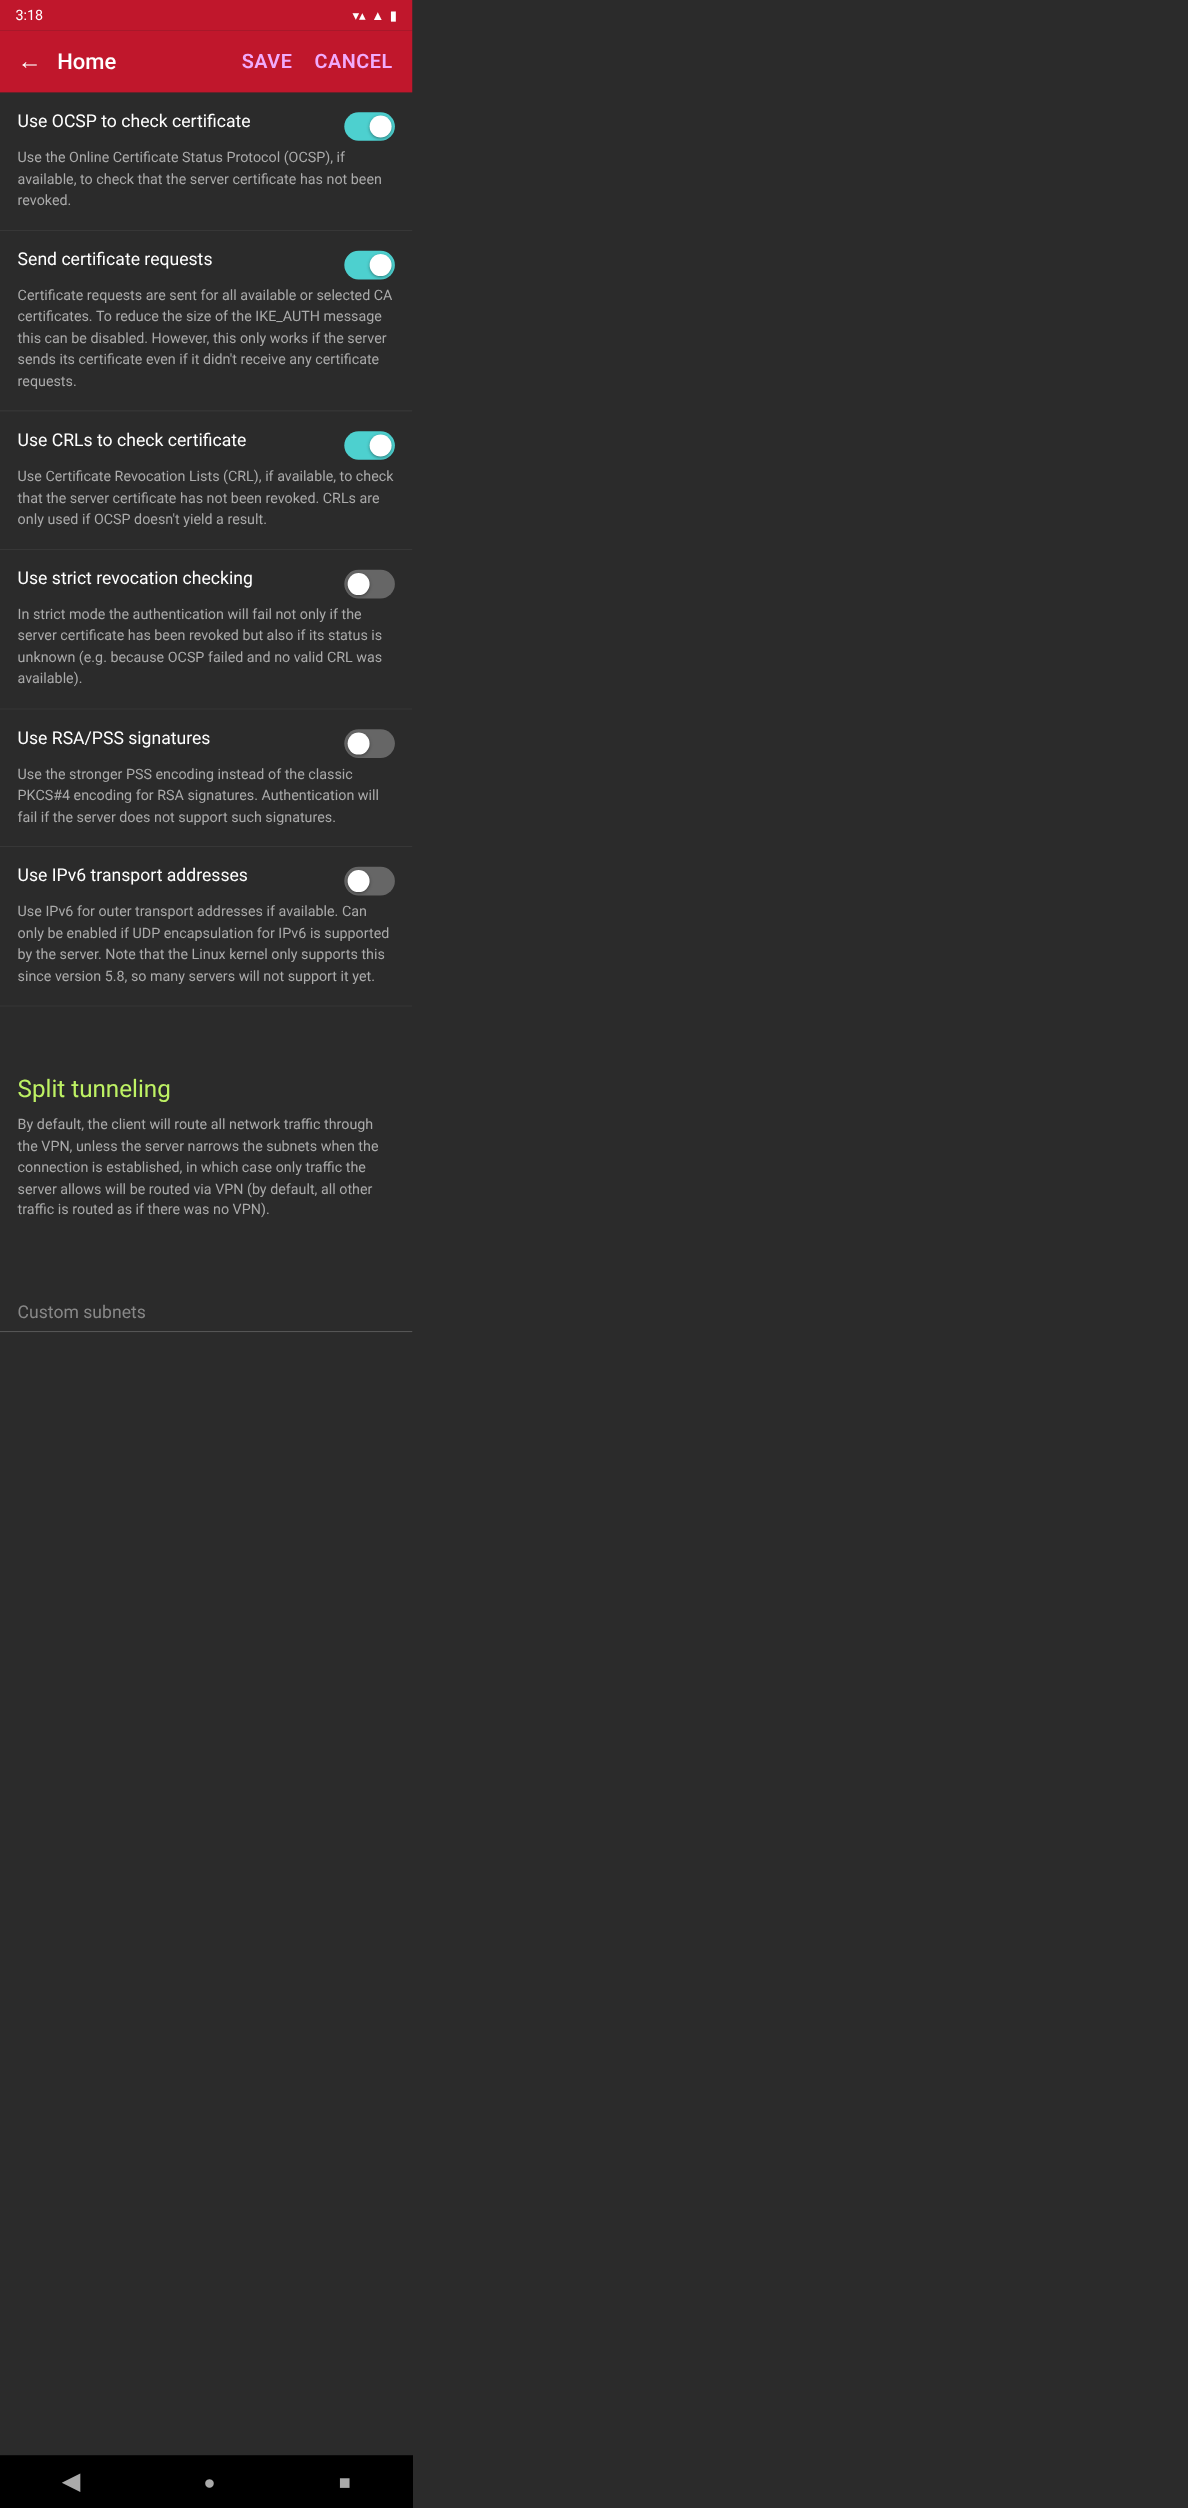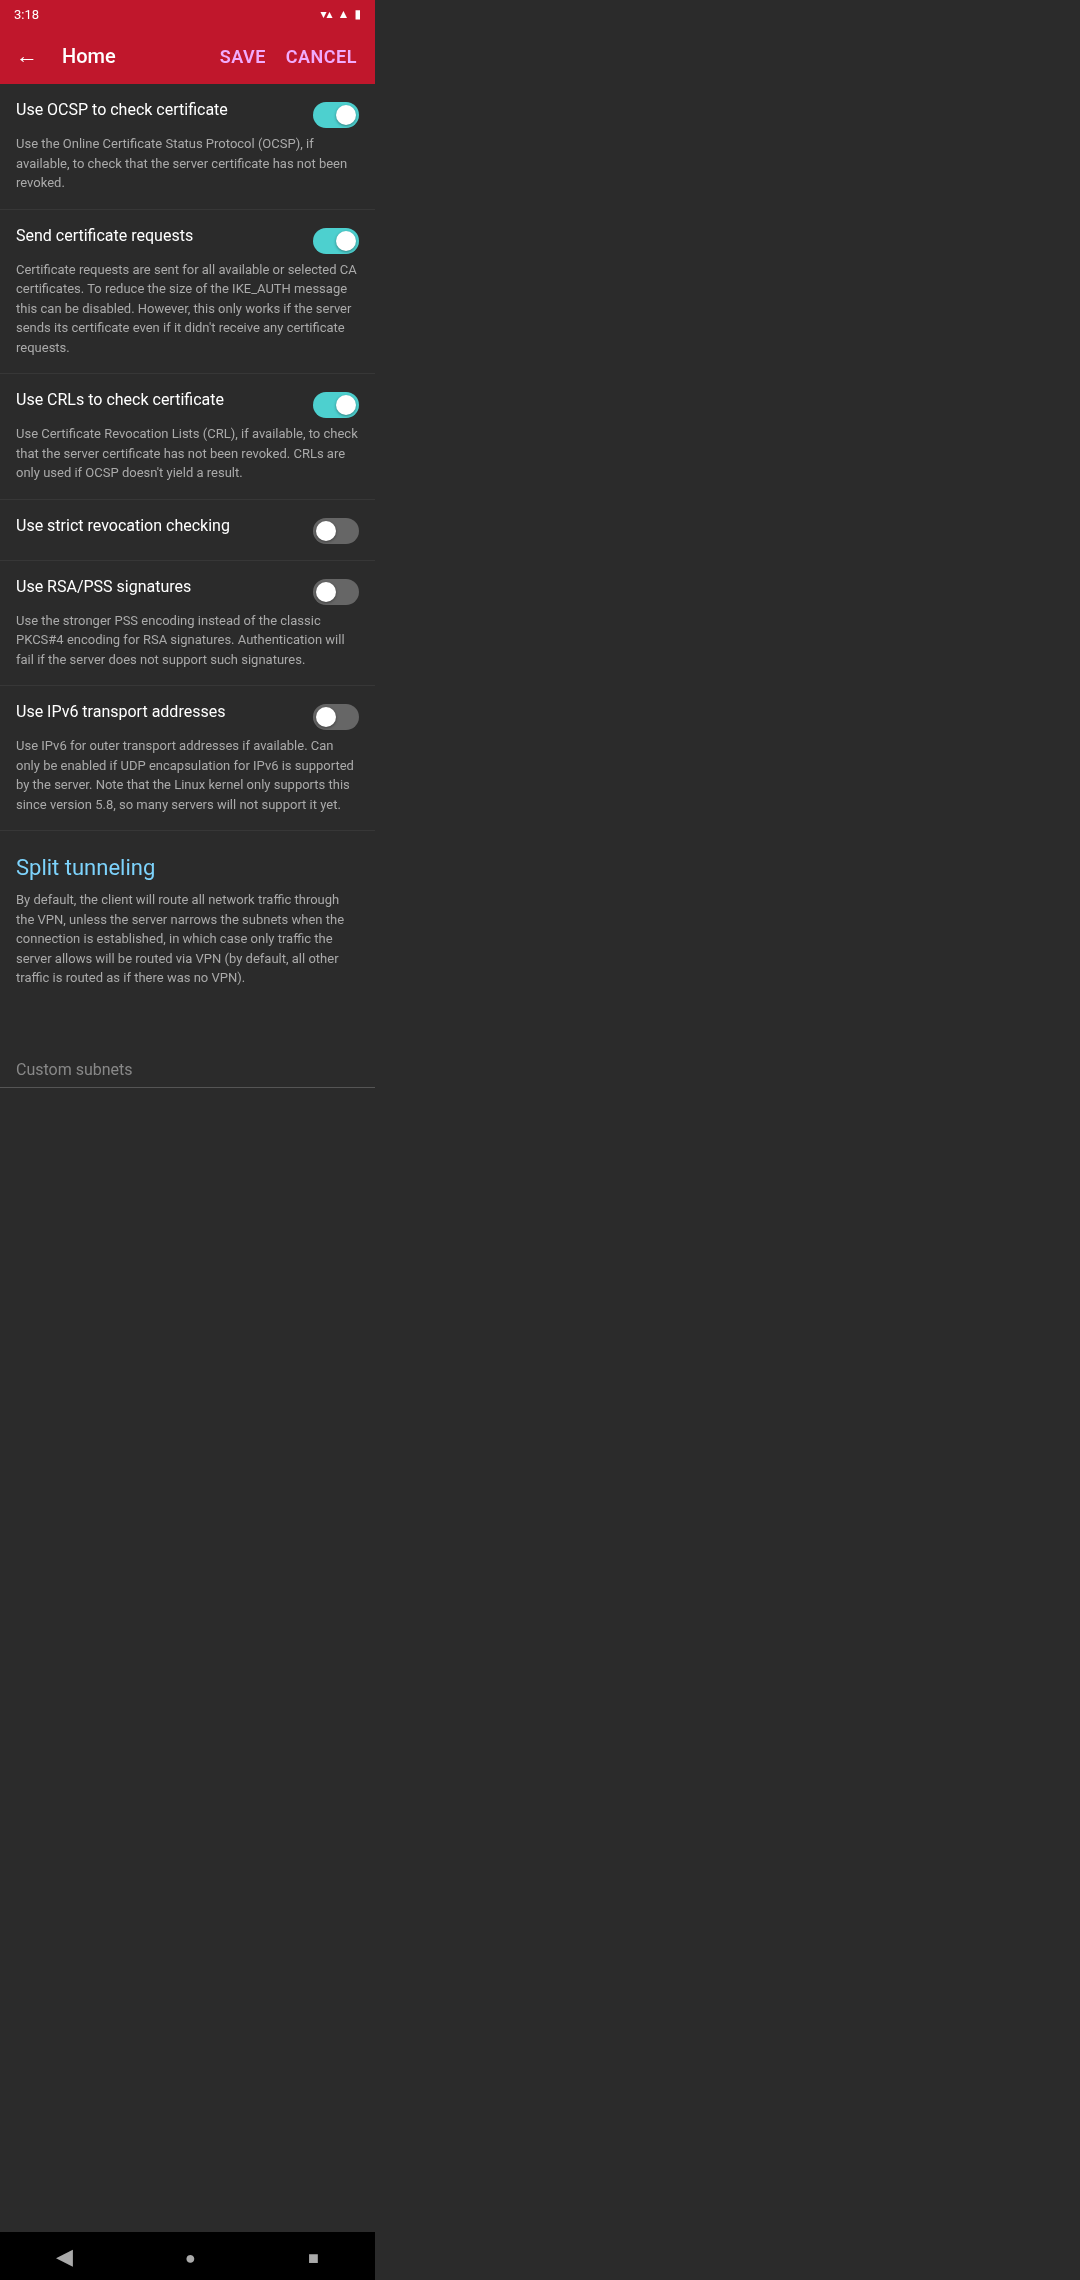--- a/index.html
+++ b/index.html
@@ -50,21 +50,21 @@
       color: #fff;
       font-size: 22px;
       padding: 8px;
       cursor: pointer;
     }
     .app-title {
       flex: 1;
       color: #fff;
       font-size: 20px;
       font-weight: 500;
-      margin-left: 16px;
+      margin-left: 6px;
     }
     .action-btn {
       color: #f0abfc;
       font-size: 18px;
       font-weight: 600;
       padding: 8px 10px;
       cursor: pointer;
       letter-spacing: 0.5px;
     }
 
@@ -145,22 +145,23 @@
     .toggle-track.off .toggle-thumb {
       left: 3px;
     }
 
     
     .section-header {
       padding: 24px 16px 12px 16px;
     }
     .section-title {
       font-size: 22px;
-      color: #7dd3fc;
+      color: #bef264;
       font-weight: 400;
+      margin-top: 39px;
     }
     .section-desc {
       font-size: 13px;
       color: #aaaaaa;
       line-height: 1.5;
       margin-top: 10px;
     }
 
     
     .subsection-header {
@@ -255,20 +256,21 @@
       <div class="setting-item">
       <div class="setting-row">
         <div class="setting-title">Use strict revocation checking</div>
         <label class="toggle">
           <input type="checkbox" style="">
           <div class="toggle-track off">
             <div class="toggle-thumb"></div>
           </div>
         </label>
       </div>
+      <div class="setting-desc">In strict mode the authentication will fail not only if the server certificate has been revoked but also if its status is unknown (e.g. because OCSP failed and no valid CRL was available).</div>
     </div>
       <div class="setting-item">
       <div class="setting-row">
         <div class="setting-title">Use RSA/PSS signatures</div>
         <label class="toggle">
           <input type="checkbox" style="">
           <div class="toggle-track off">
             <div class="toggle-thumb"></div>
           </div>
         </label>

